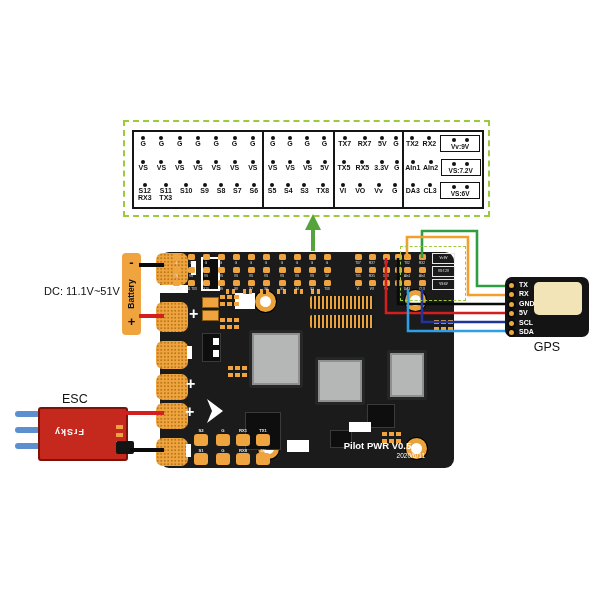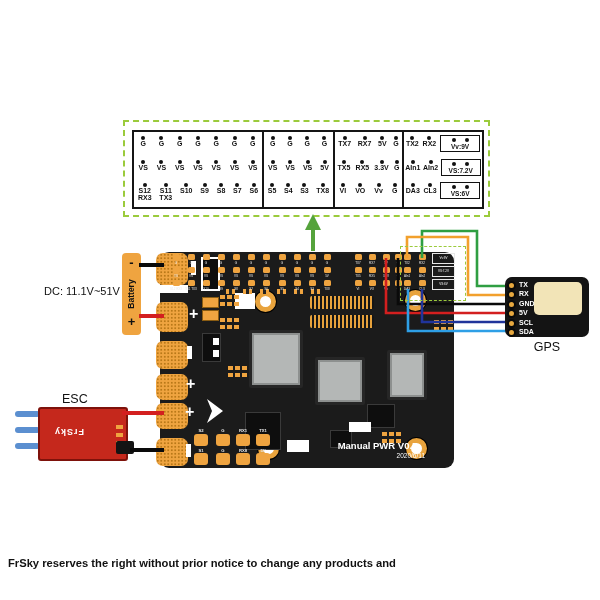--- a/index.html
+++ b/index.html
@@ -609,21 +609,21 @@
         <div class="bb-pad pad-tex" style="left: 96px; top: 182px;"></div>
         <div class="bb-lbl" style="left: 31px; top: 196px;">S1</div>
         <div class="bb-pad pad-tex" style="left: 34px; top: 201px;"></div>
         <div class="bb-lbl" style="left: 53px; top: 196px;">G</div>
         <div class="bb-pad pad-tex" style="left: 56px; top: 201px;"></div>
         <div class="bb-lbl" style="left: 73px; top: 196px;">RX8</div>
         <div class="bb-pad pad-tex" style="left: 76px; top: 201px;"></div>
         <div class="bb-lbl" style="left: 93px; top: 196px;">5V</div>
         <div class="bb-pad pad-tex" style="left: 96px; top: 201px;"></div>
       </div>
-    <div id="board-name">Manual PWR V0.5</div>
+    <div id="board-name">Pilot PWR V0.5</div>
     <div id="board-date">2020/6/11</div>
   </div>
 
   <div id="battery" style="background: rgb(239, 164, 64);"></div>
   <div id="bat-minus">-</div>
   <div id="bat-plus">+</div>
   <div id="bat-text">Battery</div>
   <div id="dc-label">DC: 11.1V~51V</div>
 
   <div id="esc-label">ESC</div>
@@ -669,16 +669,15 @@
         <div class="gpin-lbl" style="left: 14px; top: 31.2px;">5V</div>
         <div class="gpin" style="left: 2px; top: 41.6px;"></div>
         <div class="gpin-lbl" style="left: 14px; top: 40.6px;">SCL</div>
         <div class="gpin" style="left: 2px; top: 51px;"></div>
         <div class="gpin-lbl" style="left: 14px; top: 50px;">SDA</div>
       </div>
   </div>
   <div id="gps-label">GPS</div>
 
   <div id="footer">
-    <div>FrSky reserves the right without prior notice to change any products and</div>
   </div>
 
 </div>
 
 </body></html>

